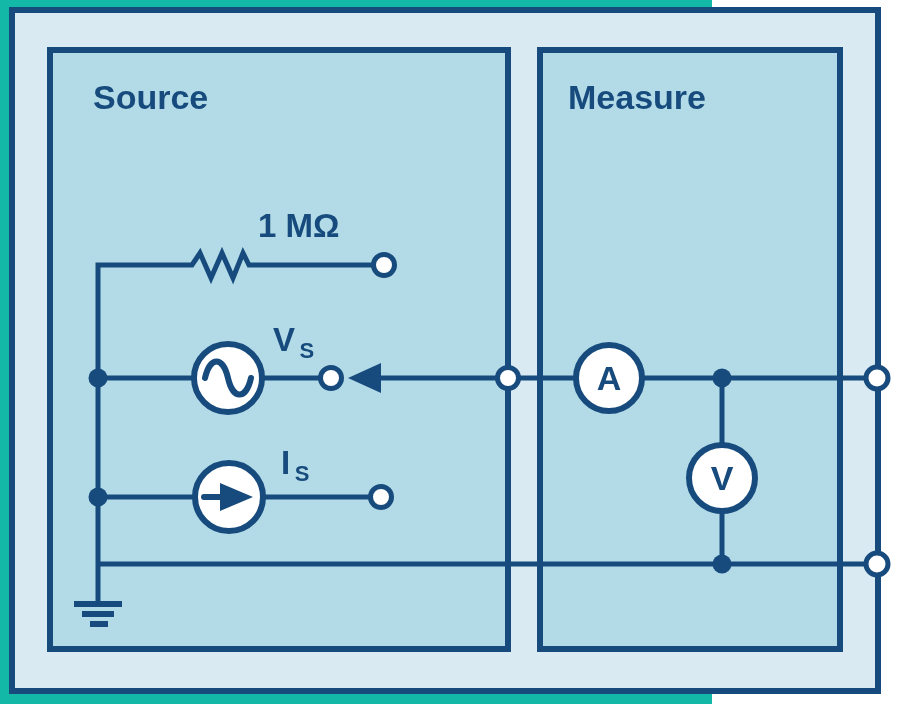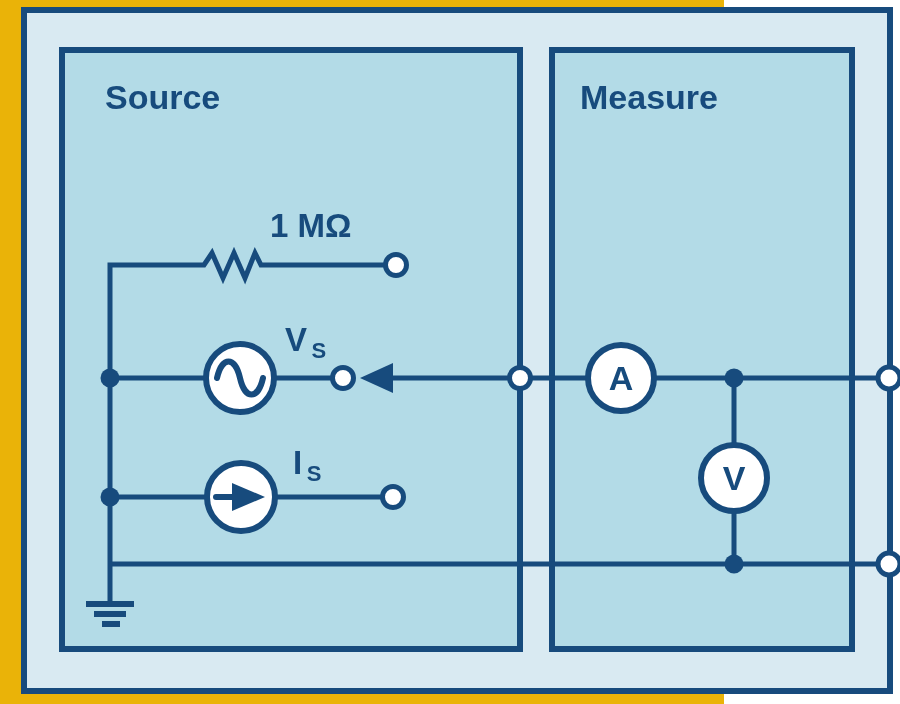--- a/index.html
+++ b/index.html
@@ -1,22 +1,21 @@
 <!DOCTYPE html>
 <html style="--navy: #174b7d; --panel_fill: #d9eaf2; --box_fill: #b3dbe7; --terminal_fill: #ffffff;"><head>
 <meta charset="utf-8">
 <style>
   html, body { margin: 0; padding: 0; background: #ffffff; }
   .stage {
     position: relative;
     width: 712px;
     height: 704px;
-    background: #eab308;
+    background: #14b8a6;
     font-family: "Liberation Sans", "DejaVu Sans", sans-serif;
-    padding-left: 12px;
   }
   svg { display: block; }
 
   .frame    { fill: var(--panel_fill, #d9eaf2); stroke: var(--navy, #174b7d); stroke-width: 6; }
   .box      { fill: var(--box_fill,  #b3dbe7); stroke: var(--navy, #174b7d); stroke-width: 6; }
   .wire     { fill: none; stroke: var(--navy, #174b7d); stroke-width: 5; }
   .glyph    { fill: none; stroke: var(--navy, #174b7d); stroke-width: 6; stroke-linecap: round; }
   .bar      { fill: none; stroke: var(--navy, #174b7d); stroke-width: 6; }
   .node     { fill: var(--terminal_fill, #ffffff); stroke: var(--navy, #174b7d); stroke-width: 6; }
   .terminal { fill: var(--terminal_fill, #ffffff); stroke: var(--navy, #174b7d); stroke-width: 5; }

